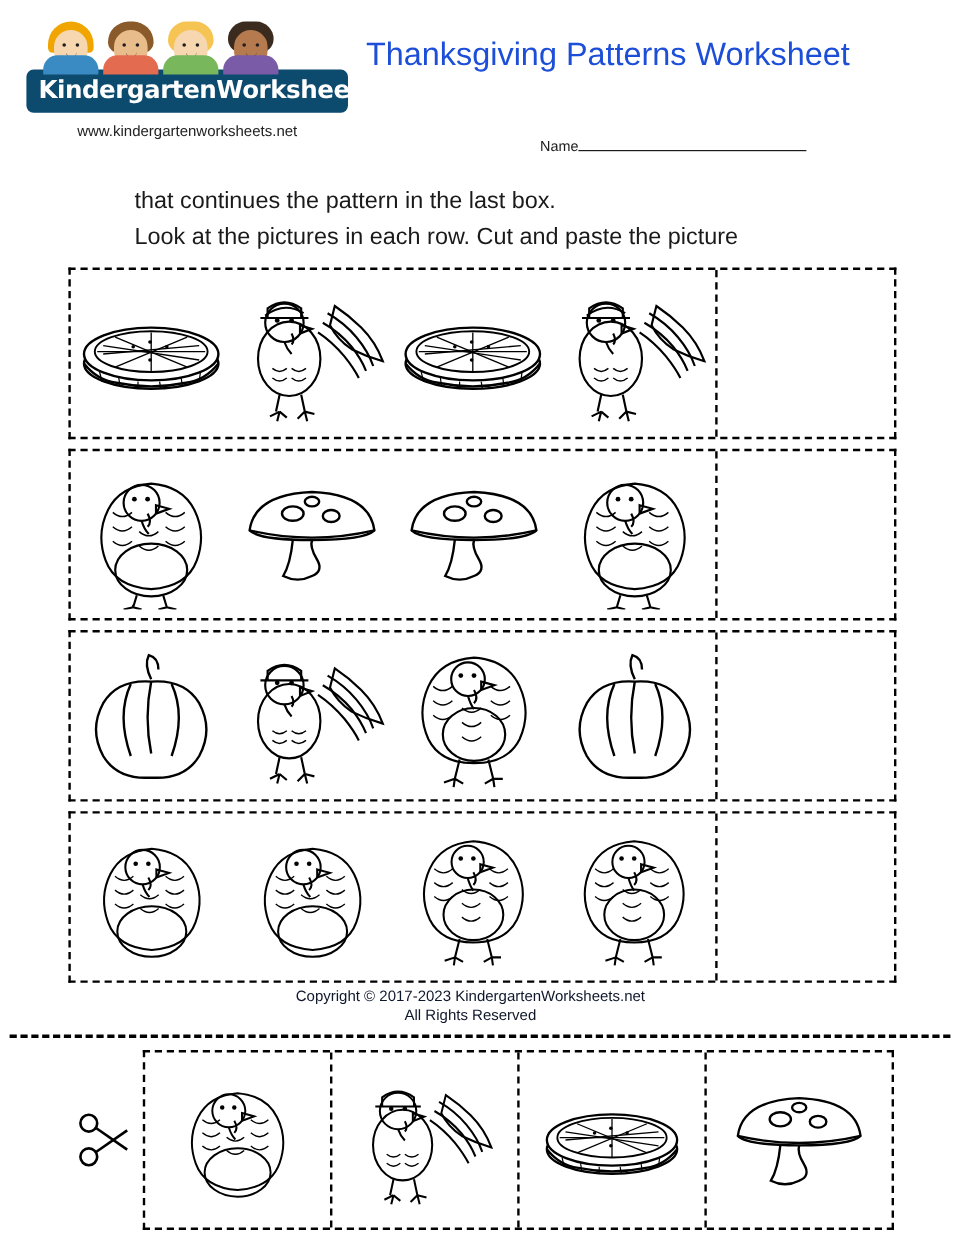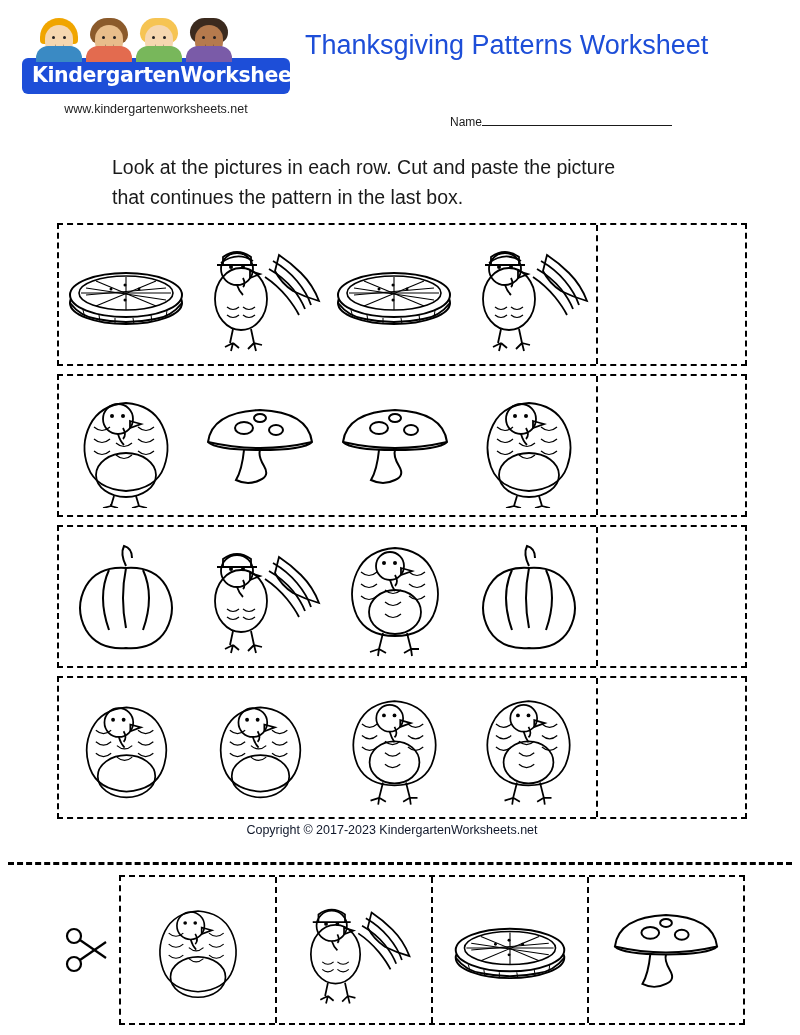--- a/index.html
+++ b/index.html
@@ -87,21 +87,21 @@
   .kid.k3 { left: 100px; }
   .kid.k3 .hair { background: #f6c453; border-radius: 20px 20px 14px 14px; }
   .kid.k3 .body { background: #78b75b; }
   .kid.k4 { left: 150px; }
   .kid.k4 .hair { background: #3b2a1e; border-radius: 20px 20px 16px 16px; }
   .kid.k4 .face { background: #b57a4d; }
   .kid.k4 .body { background: #7a5ba8; }
 
   .logo-bar {
     margin-top: -4px;
-    background: #1d4ed8;
+    background: #0c4a6e;
     border-radius: 6px;
     padding: 5px 10px 7px 10px;
     text-align: center;
   }
   .logo-bar .logo-text {
     color: #ffffff;
     font-family: "DejaVu Sans", sans-serif;
     font-weight: bold;
     font-size: 20.5px;
     letter-spacing: -0.4px;
@@ -279,22 +279,22 @@
   </div>
 
   <div class="title">Thanksgiving Patterns Worksheet</div>
 
   <div class="name-line">
     <span>Name</span><span class="blank"></span>
   </div>
 </div>
 
 <div class="instructions">
+  <div>that continues the pattern in the last box.</div>
   <div>Look at the pictures in each row. Cut and paste the picture</div>
-  <div>that continues the pattern in the last box.</div>
 </div>
 
 <div class="rows">
 
   <div class="p-row">
     <div class="p-cell">
       <svg width="130" height="80" viewBox="0 0 130 80">
         <ellipse cx="65" cy="48" rx="56" ry="21" fill="#fff" stroke="#000" stroke-width="2"></ellipse>
         <ellipse cx="65" cy="40" rx="56" ry="22" fill="#fff" stroke="#000" stroke-width="2"></ellipse>
         <ellipse cx="65" cy="38" rx="47" ry="17" fill="#fff" stroke="#000" stroke-width="1.6"></ellipse>
@@ -636,20 +636,21 @@
           <path d="M50,56 q8,7 16,0 M50,68 q8,7 16,0 M50,80 q8,7 16,0"></path>
         </g>
       </svg>
     </div>
     <div class="p-cell answer"></div>
   </div>
 </div>
 
 <div class="copyright">
   <div>Copyright © 2017-2023 KindergartenWorksheets.net</div>
+  <div>All Rights Reserved</div>
 </div>
 
 <div class="cut-divider"></div>
 
 <div class="cut-strip">
   <div class="scissors">
     <svg width="46" height="52" viewBox="0 0 46 52">
       <g fill="none" stroke="#000" stroke-width="2.2">
         <circle cx="10" cy="12" r="7"></circle>
         <circle cx="10" cy="40" r="7"></circle>

